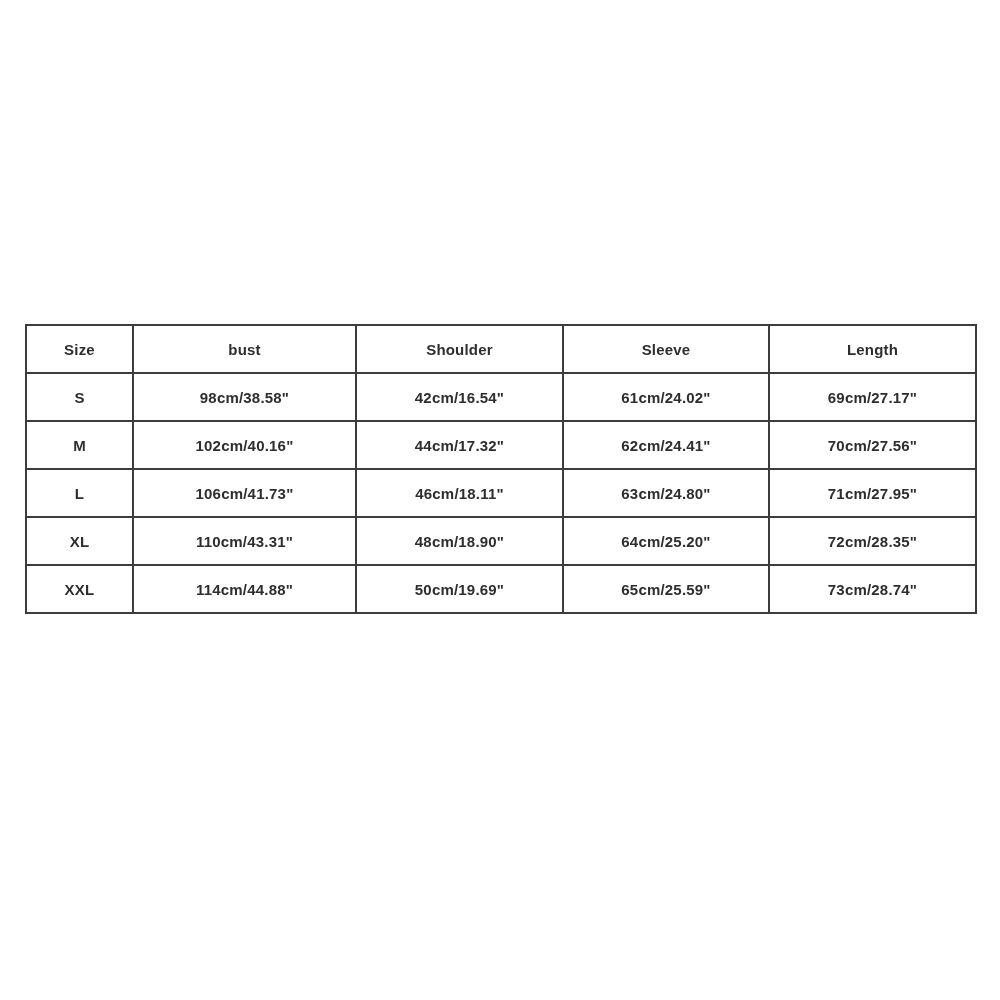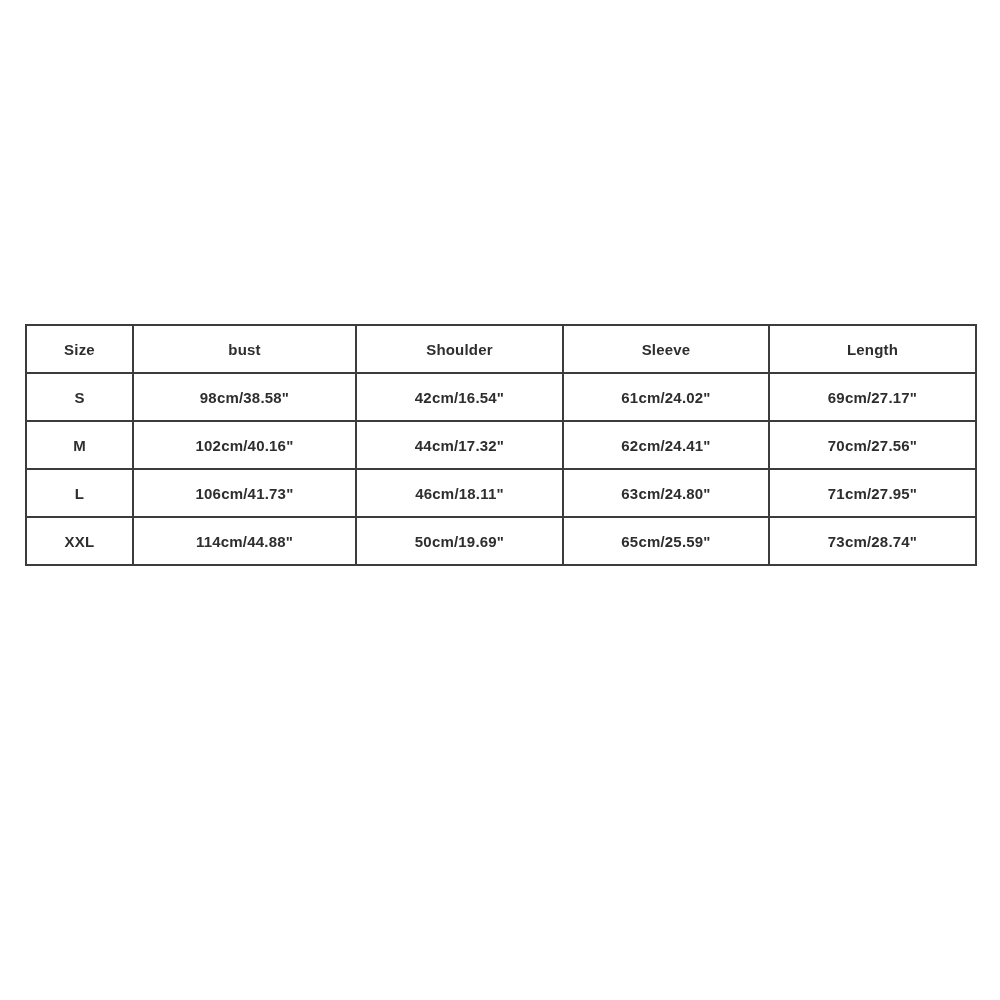--- a/index.html
+++ b/index.html
@@ -81,20 +81,27 @@
         <td>70cm/27.56"</td>
       </tr>
       <tr>
         <td>L</td>
         <td>106cm/41.73"</td>
         <td>46cm/18.11"</td>
         <td>63cm/24.80"</td>
         <td>71cm/27.95"</td>
       </tr>
       <tr>
+        <td>XL</td>
+        <td>110cm/43.31"</td>
+        <td>48cm/18.90"</td>
+        <td>64cm/25.20"</td>
+        <td>72cm/28.35"</td>
+      </tr>
+      <tr>
         <td>XXL</td>
         <td>114cm/44.88"</td>
         <td>50cm/19.69"</td>
         <td>65cm/25.59"</td>
         <td>73cm/28.74"</td>
       </tr>
     </tbody>
   </table>
 </div>
 

